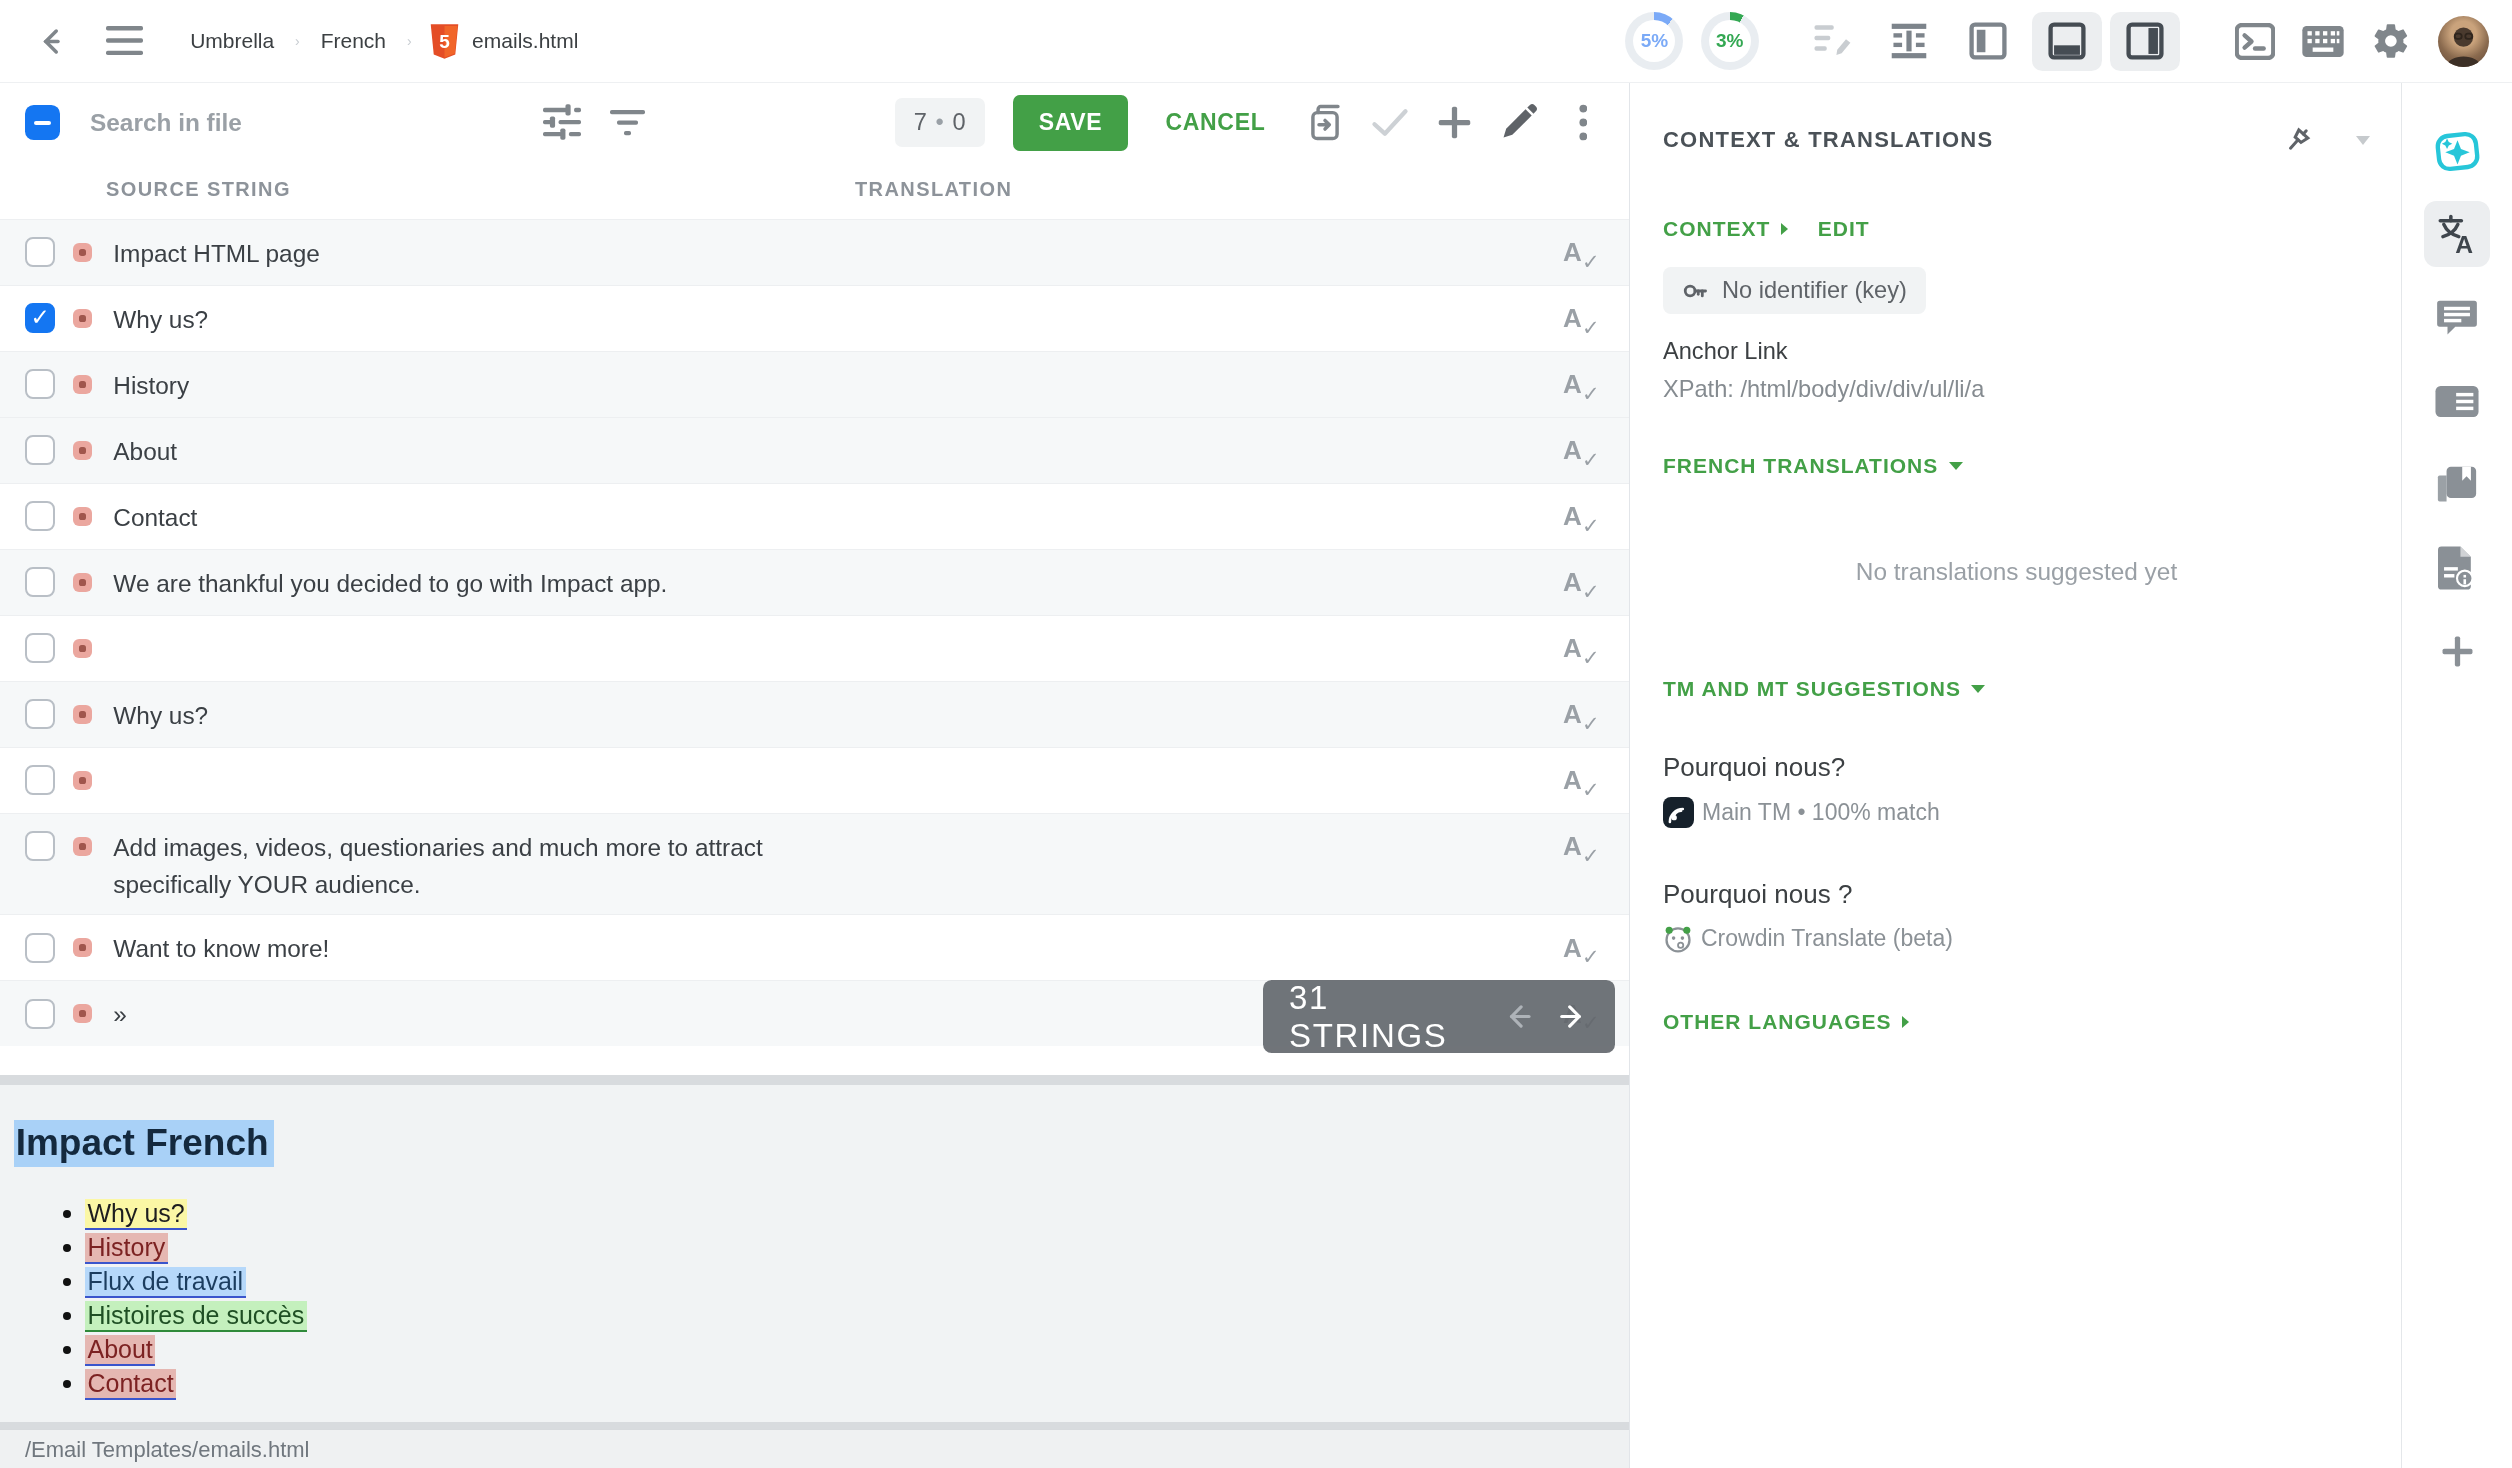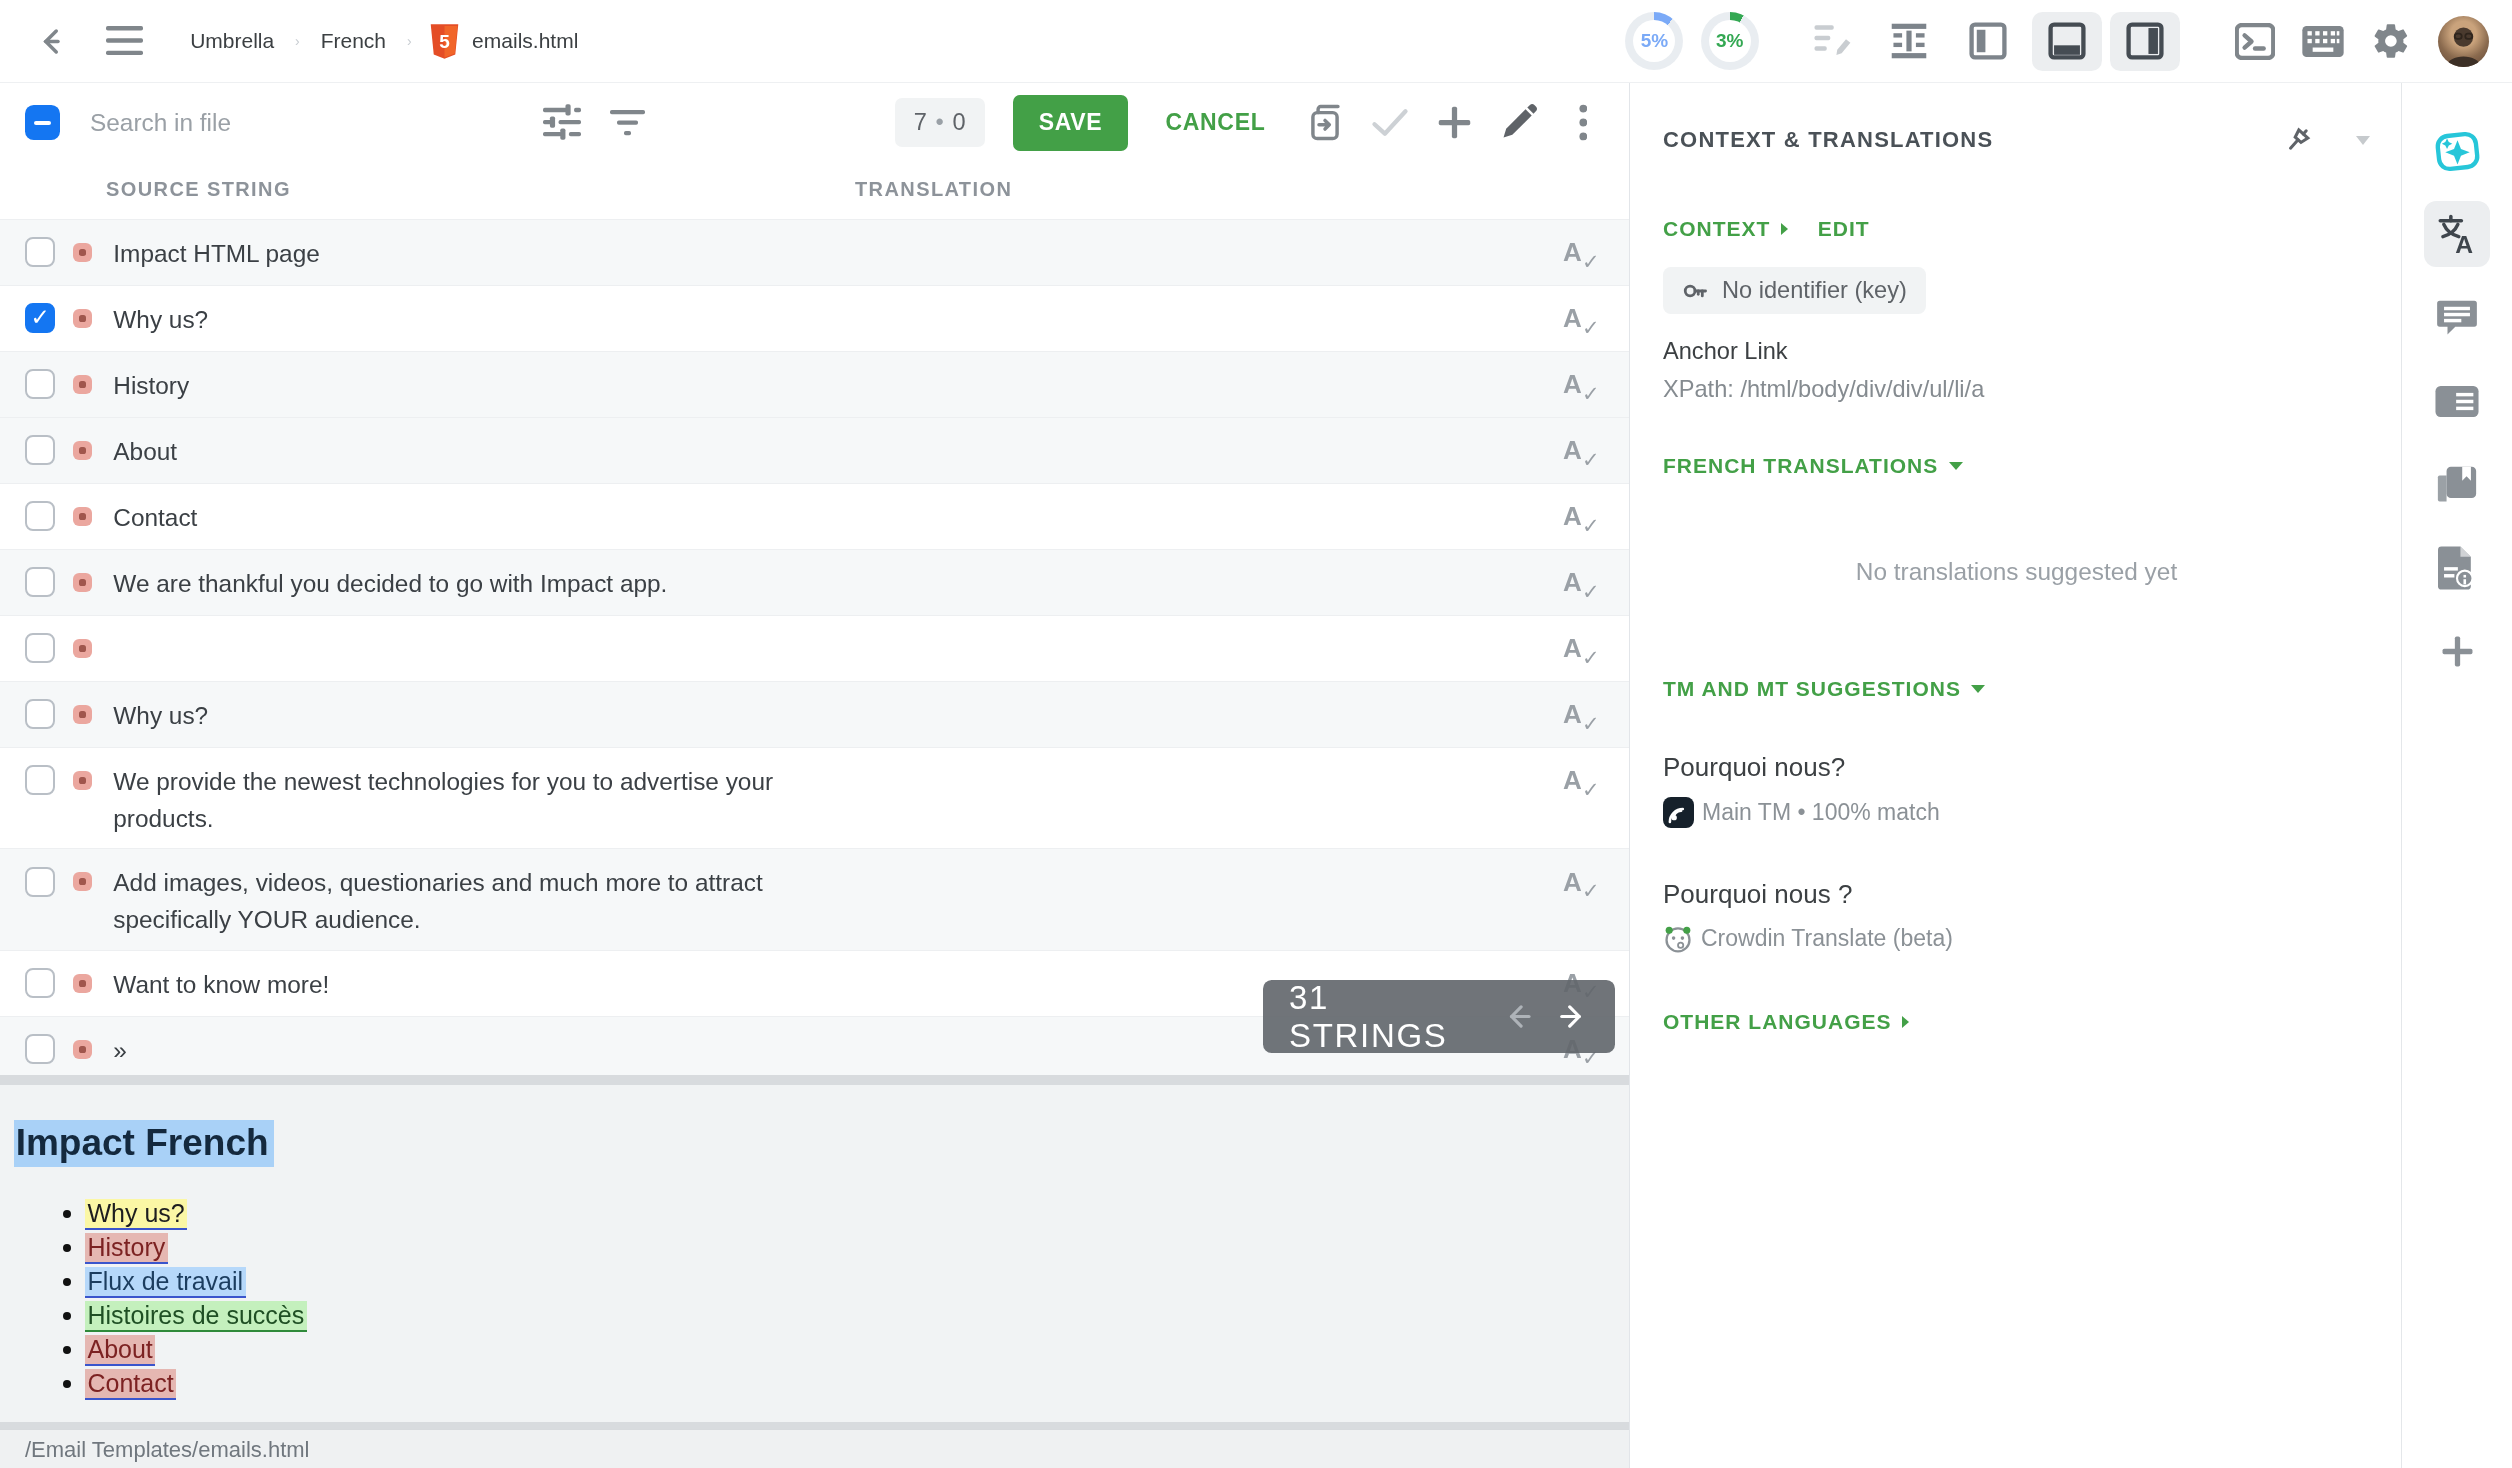--- a/index.html
+++ b/index.html
@@ -32,21 +32,21 @@
     background:radial-gradient(circle at 50% 35%,#caa37c 0 30%,#8a6a4e 60%,#5d4536 100%); position:relative; }
   .avatar svg { position:absolute; left:0; top:0; }
 
   
   .left-pane { position:absolute; left:0; top:83px; width:1629px; height:1386px; background:#fff; }
   .ed-toolbar { position:absolute; left:0; top:0; width:100%; height:79px;
     display:flex; align-items:center; padding:0 26px 0 25px; background:#fff; }
   .master-check { width:35px; height:35px; border-radius:8.7px; background:#1476f2; position:relative; cursor:pointer; }
   .master-check::after { content:""; position:absolute; left:8.7px; top:15.7px; width:17.4px; height:4.4px; border-radius:2.6px; background:#fff; }
   .search-input { border:none; outline:none; font-size:24.4px; color:#3c4043; width:393px; margin-left:30px;
-    font-family:"Liberation Sans","DejaVu Sans",sans-serif; background:transparent; }
+    font-family:"Liberation Sans","DejaVu Sans",sans-serif; background:transparent;font-weight:bold; }
   .search-input::placeholder { color:#9aa0a6; }
   .counter-badge { background:#f1f3f4; border-radius:7px; height:49px; display:flex; align-items:center;
     padding:0 19px; font-size:23.6px; color:#5f6368; gap:8.7px; }
   .save-btn { background:#43a047; color:#fff; border:none; border-radius:7px; height:56px; padding:0 26px;
     font-size:23px; font-weight:bold; letter-spacing:0.7px; margin-left:28px; cursor:pointer;
     font-family:"Liberation Sans","DejaVu Sans",sans-serif; }
   .cancel-btn { background:none; border:none; color:#43a047; font-size:23px; font-weight:bold; letter-spacing:0.7px;
     margin-left:37px; cursor:pointer; font-family:"Liberation Sans","DejaVu Sans",sans-serif; }
   .tb-icons { display:flex; align-items:center; gap:24.4px; margin-left:40px; }
   .tb-icons .icon-btn { width:40px; height:40px; }
@@ -370,21 +370,20 @@
         </div>
         <div class="row shaded">
           <span class="row-check"></span>
           <span class="status-dot"></span>
           <span class="row-text">Why us?</span>
           <span class="spell-icon"><span class="a">A</span><span class="ck">✓</span></span>
         </div>
         <div class="row">
           <span class="row-check"></span>
           <span class="status-dot"></span>
-          <span class="row-text">We provide the newest technologies for you to advertise your products.</span>
           <span class="spell-icon"><span class="a">A</span><span class="ck">✓</span></span>
         </div>
         <div class="row shaded">
           <span class="row-check"></span>
           <span class="status-dot"></span>
           <span class="row-text">Add images, videos, questionaries and much more to attract specifically YOUR audience.</span>
           <span class="spell-icon"><span class="a">A</span><span class="ck">✓</span></span>
         </div>
         <div class="row">
           <span class="row-check"></span>

